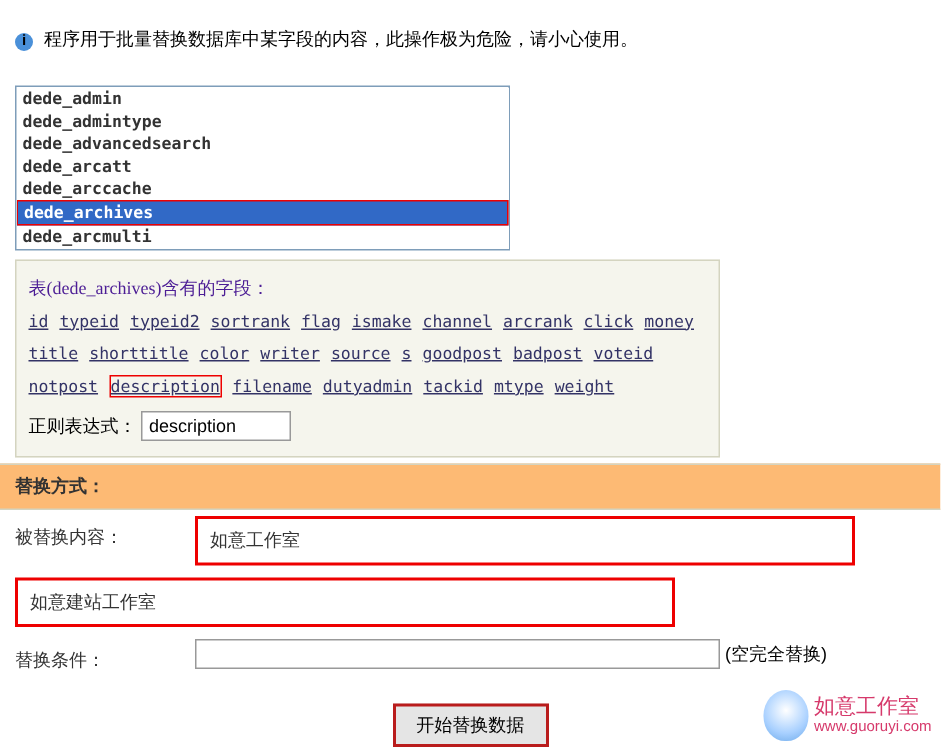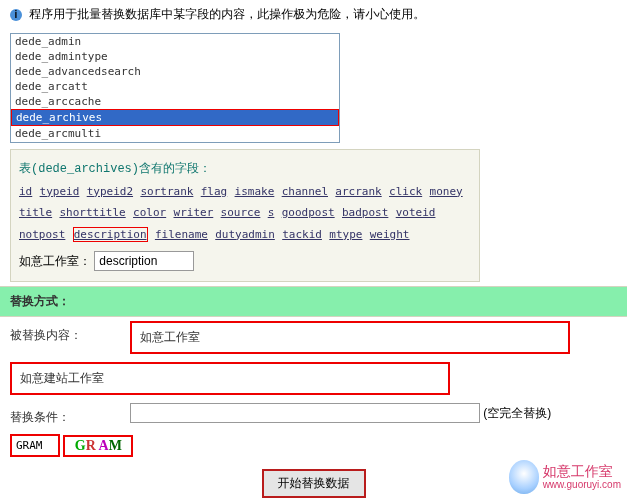--- a/index.html
+++ b/index.html
@@ -1,32 +1,32 @@
 <!DOCTYPE html>
 <html><head>
 <meta charset="utf-8">
 <style>
 * { box-sizing: border-box; margin: 0; padding: 0; }
 body { font-family: Arial, "Microsoft YaHei", sans-serif; font-size: 12px; background: #fff; width: 627px; height: 500px; position: relative; overflow: hidden; }
 .info-icon { display: inline-block; width: 12px; height: 12px; background: #4a90d9; border-radius: 50%; color: #fff; text-align: center; line-height: 12px; font-size: 10px; font-weight: bold; margin-right: 4px; }
-.top-note { padding: 6px 10px; color: #333; }
+.top-note { padding: 18px 10px; color: #333; }
 .top-note span { color: #000; }
 .row { display: flex; padding: 4px 10px; align-items: flex-start; }
 .label-col { width: 120px; color: #333; padding-top: 6px; flex-shrink: 0; }
 .content-col { flex: 1; }
 .table-list { width: 330px; height: 110px; border: 1px solid #7e9db9; font-family: monospace; font-size: 11px; background: #fff; overflow-y: scroll; }
-.table-list div { padding: 1px 4px; cursor: pointer; color: #333; }
+.table-list div { padding: 1px 4px; cursor: pointer; color: #333; font-weight: bold; }
 .table-list .selected { background: #3169c6; color: #fff; }
 .red-box-thin { border: 1px solid #e00; }
 .fields-area { background: #f5f5ed; border: 1px solid #d4d4c0; padding: 8px; width: 470px; margin-top: 6px; line-height: 1.8; }
 .fields-area a { color: #336; text-decoration: underline; margin-right: 4px; font-family: monospace; font-size: 11px; cursor: pointer; }
-.fields-title { color: #0f766e; font-family: Liberation Mono, monospace; }
+.fields-title { color: #4c1d95; font-family: Liberation Serif, serif; }
 .field-input-row { padding: 6px 0 0 0; }
 .field-input-row input { width: 100px; border: 1px solid #999; padding: 2px 4px; font-size: 12px; }
-.replace-mode { background: #86efac; padding: 6px 10px; border-top: 1px solid #d4d4c0; border-bottom: 1px solid #d4d4c0; display: flex; align-items: center; }
+.replace-mode { background: #fdba74; padding: 6px 10px; border-top: 1px solid #d4d4c0; border-bottom: 1px solid #d4d4c0; display: flex; align-items: center; }
 .replace-mode .label-col { font-weight: bold; color: #333; padding-top: 0; }
 .replace-mode input[type=radio] { margin: 0 2px 0 6px; }
 .replace-mode input[type=text] { width: 80px; border: 1px solid #999; margin: 0 4px; padding: 1px; }
 .big-input { width: 440px; border: 2px solid #e00; padding: 6px 8px; font-size: 12px; background: #fff; color: #333; }
 .cond-input { width: 350px; border: 1px solid #999; padding: 2px 4px; font-size: 12px; }
 .captcha-input { width: 50px; border: 2px solid #e00; padding: 3px 4px; font-size: 11px; font-family: monospace; }
 .captcha-img { display: inline-block; width: 70px; height: 22px; border: 2px solid #e00; text-align: center; line-height: 18px; font-family: serif; font-weight: bold; font-size: 14px; vertical-align: middle; }
 .captcha-img .g1 { color: #0a0; } .captcha-img .r1 { color: #c33; } .captcha-img .sp { color: #999; } .captcha-img .a1 { color: #b0b; } .captcha-img .m1 { color: #060; }
 .submit-row { text-align: center; padding: 8px 0; }
 .submit-btn { padding: 4px 14px; border: 2px solid #b91c1c; background: #e5e5e5; font-size: 12px; cursor: pointer; }
@@ -55,21 +55,21 @@
         <div class="selected red-box-thin">dede_archives</div>
         <div>dede_arcmulti</div>
         <div>dede_arcrank</div>
       </div>
     <div class="fields-area">
       <span class="fields-title">
         <span>表(</span><span>dede_archives</span><span>)含有的字段：</span>
       </span><br>
       <span id="fields-list"><a>id</a> <a>typeid</a> <a>typeid2</a> <a>sortrank</a> <a>flag</a> <a>ismake</a> <a>channel</a> <a>arcrank</a> <a>click</a> <a>money</a> <a>title</a> <a>shorttitle</a> <a>color</a> <a>writer</a> <a>source</a> <a>s</a> <a>goodpost</a> <a>badpost</a> <a>voteid</a> <a>notpost</a> <a class="red-box-thin">description</a> <a>filename</a> <a>dutyadmin</a> <a>tackid</a> <a>mtype</a> <a>weight</a> </span>
       <div class="field-input-row">
-        <span>如意工作室：</span>
+        <span>正则表达式：</span>
         <input type="text" value="description" style="">
       </div>
     </div>
   </div>
 </div>
 
 <div class="replace-mode">
   <div class="label-col">替换方式：</div>
 </div>
 
@@ -88,24 +88,20 @@
 
 <div class="row">
   <div class="label-col">替换条件：</div>
   <div class="content-col">
     <input class="cond-input" type="text" style="">
     <span>(空完全替换)</span>
   </div>
 </div>
 
 <div class="row">
-  <div class="content-col">
-    <input class="captcha-input" type="text" value="GRAM" style="">
-    <span class="captcha-img"><span class="g1">G</span><span class="r1">R</span><span class="sp"> </span><span class="a1">A</span><span class="m1">M</span></span>
-  </div>
 </div>
 
 <div class="submit-row">
   <button class="submit-btn">开始替换数据</button>
 </div>
 
 <div class="watermark">
   <div class="wm-apple"></div>
   <div>
     <div class="wm-text">如意工作室</div>

